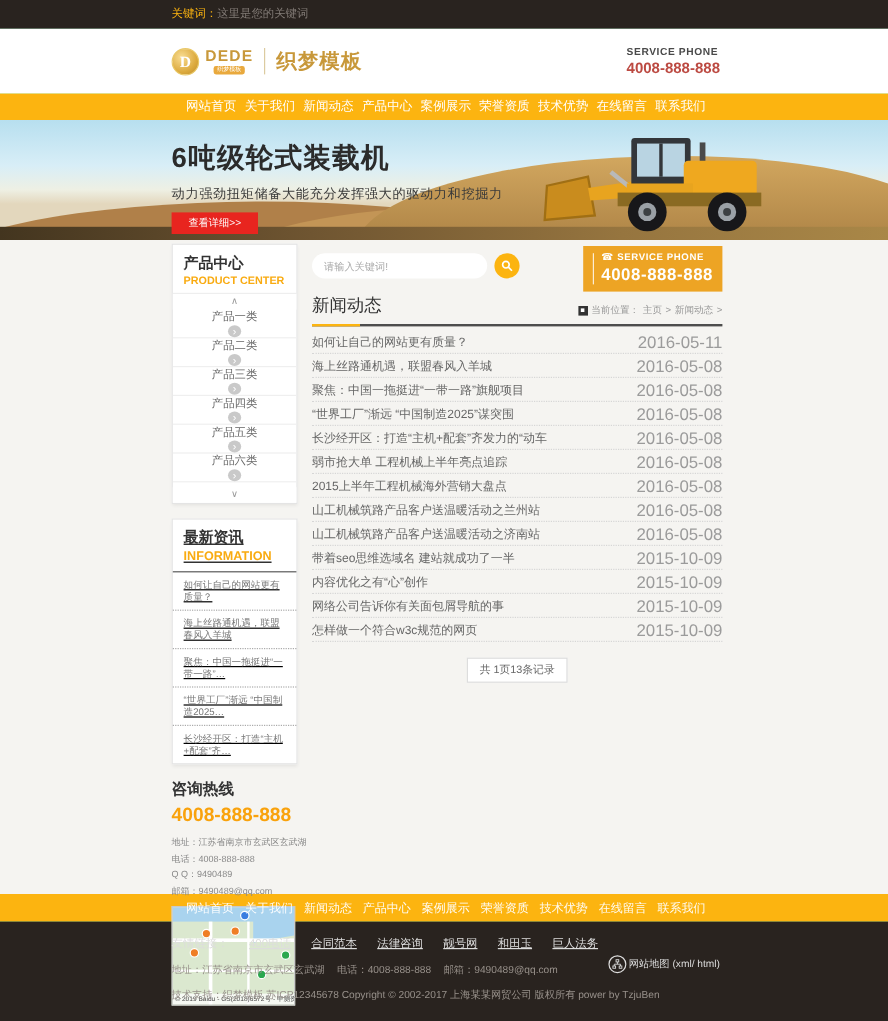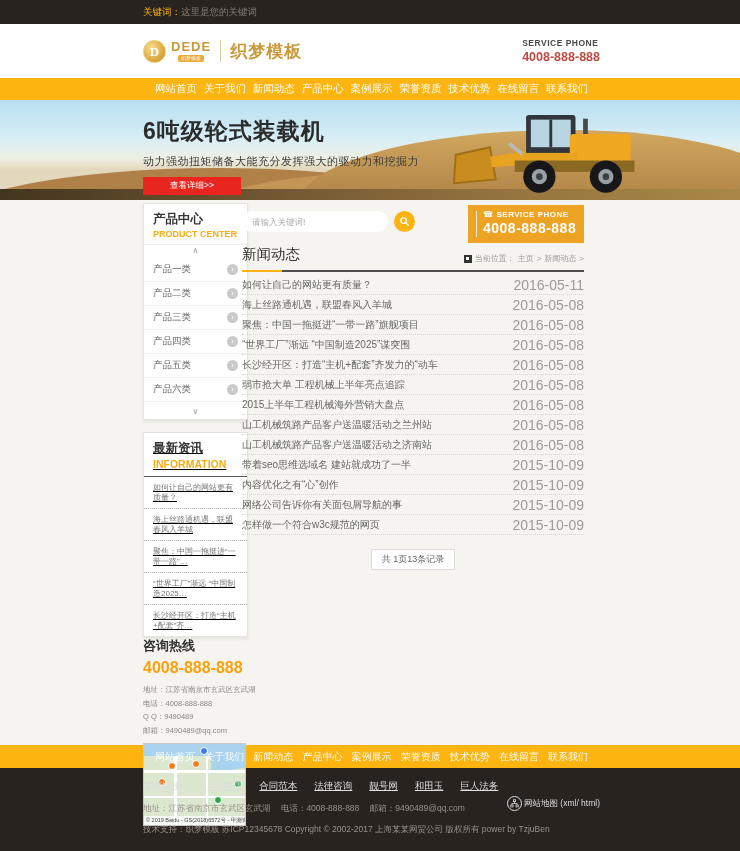--- a/index.html
+++ b/index.html
@@ -35,46 +35,46 @@
   
   .hero { position:relative; height:100px; overflow:hidden; background:linear-gradient(180deg,#b7dfef 0%,#d8eef7 38%,#eef0e4 58%,#e3d7bd 70%); }
   .dune { position:absolute; }
   .dune1 { bottom:-26px; left:-8%; width:75%; height:58px; background:#b08049; border-radius:50% 50% 0 0/100% 100% 0 0; }
   .dune2 { bottom:-12px; right:-6%; width:66%; height:82px; background:linear-gradient(180deg,#d2a75f,#a87e42); border-radius:55% 45% 0 0/95% 70% 0 0; }
   .dune3 { bottom:-18px; left:26%; width:55%; height:46px; background:#c39556; border-radius:50% 50% 0 0/100% 100% 0 0; }
   .ground { position:absolute; bottom:0; left:0; width:100%; height:11px; background:linear-gradient(90deg,#43351f,#6f5531 35%,#96753f 70%,#a98747); }
   .hero-text { position:absolute; left:143px; top:16px; z-index:3; }
   .hero-title { font-size:23px; font-weight:bold; color:#2b2b2b; letter-spacing:1px; }
   .hero-sub { font-size:11px; color:#3a3a3a; margin-top:7px; letter-spacing:.5px; }
-  .hero-btn { display:inline-block; margin-top:8px; background:#e8251f; color:#fff; font-size:8.5px; padding:3px 27px; cursor:pointer; }
+  .hero-btn { display:inline-block; margin-top:8px; background:#e8251f; color:#fff; font-size:8.5px; padding:3px 14px; cursor:pointer; }
   .loader-svg { position:absolute; right:98px; bottom:5px; z-index:2; }
 
   
   .content { position:relative; height:545px; background:#f5f4f1; }
   .leftcol { position:absolute; left:143px; top:3px; width:105px; }
-  .rightcol { position:absolute; left:242px; top:5px; width:342px; }
+  .rightcol { position:absolute; left:260px; top:5px; width:342px; }
 
   .box { background:#fff; border:1px solid #e4e4e4; box-shadow:0 2px 3px rgba(0,0,0,.07); }
   .pc-head { padding:7px 9px 5px; border-bottom:1px solid #eee; }
   .pc-title { font-size:12.5px; font-weight:bold; color:#333; }
   .pc-sub { font-size:9px; font-weight:bold; color:#f9ab11; margin-top:1px; }
   .scroll-strip { height:13px; text-align:center; color:#999; font-size:8px; line-height:12px; cursor:pointer; background:#fff; }
   .pc-list { list-style:none; height:148px; overflow:hidden; }
-  .pc-list li { display:flex; align-items:center; justify-content:space-between; height:24px; padding:0 9px; border-bottom:1px solid #efefef; font-size:9.5px; color:#666; cursor:pointer; }
+  .pc-list li { display:flex; align-items:center; justify-content:space-between; height:24px; padding:0 9px; border-bottom:1px solid #efefef; font-size:9.5px; color:#666; cursor:pointer;flex-direction:column; }
   .chev { width:11px; height:11px; border-radius:50%; background:#c9c9c9; color:#fff; font-size:9px; line-height:10px; text-align:center; }
 
   .info-box { margin-top:12px;text-decoration:underline; }
   .info-head { padding:7px 9px 6px; border-bottom:1px solid #5a5a5a; }
   .info-title { font-size:12.5px; font-weight:bold; color:#333; }
   .info-sub { font-size:10.5px; font-weight:bold; color:#f9ab11; margin-top:1px; }
   .info-list { list-style:none; }
   .info-list li { padding:6px 9px 5px; font-size:8px; color:#777; border-bottom:1px dotted #aaa; line-height:1.25; cursor:pointer; }
   .info-list li:last-child { border-bottom:none; }
 
-  .contact { }
+  .contact { margin-top:12px; }
   .ct-title { font-size:13px; font-weight:bold; color:#333; }
   .ct-phone { font-size:16px; font-weight:bold; color:#f9a20c; margin:4px 0 6px; }
   .ct-line { font-size:7.5px; color:#888; line-height:13.5px; white-space:nowrap; }
 
   .map { position:relative; margin-top:6px; width:103px; height:83px; border:1px solid #c9c9c9; background:#dbe8cf; overflow:hidden; cursor:pointer; }
   .water-top { position:absolute; top:0; left:0; right:0; height:12px; background:#a9d3ee; }
   .water-corner { position:absolute; top:0; right:-6px; width:40px; height:26px; background:#a9d3ee; transform:skewY(-10deg); }
   .road-h1 { position:absolute; top:26px; left:0; right:0; height:3px; background:#fff; }
   .road-h2 { position:absolute; top:52px; left:0; right:0; height:2px; background:#fff; }
   .road-v1 { position:absolute; top:12px; bottom:0; left:30px; width:3px; background:#fff; }

